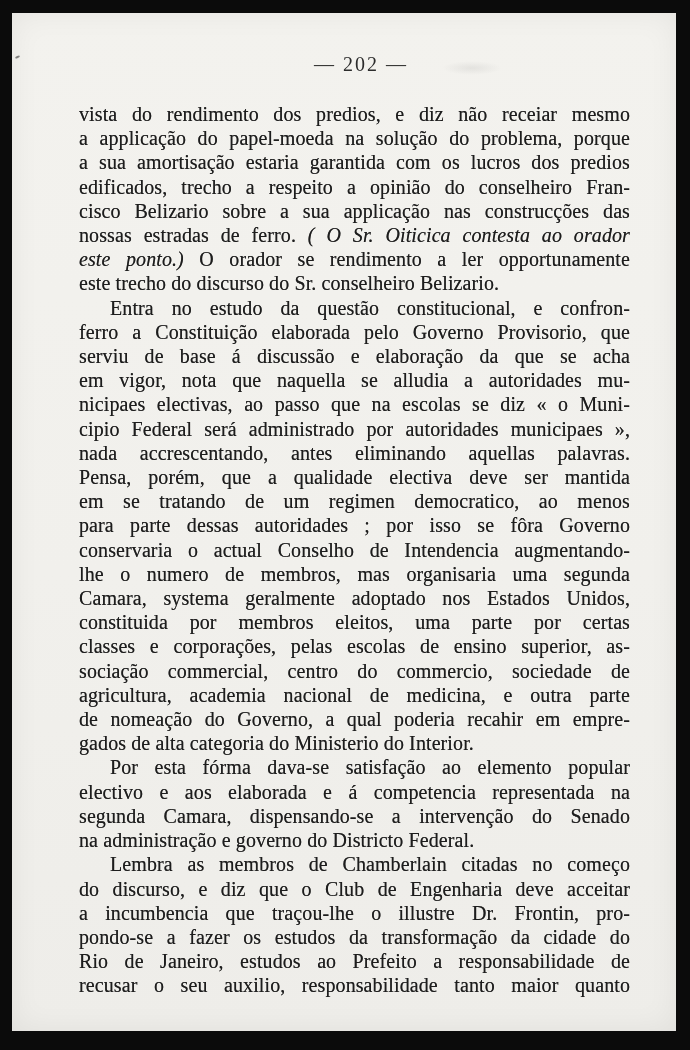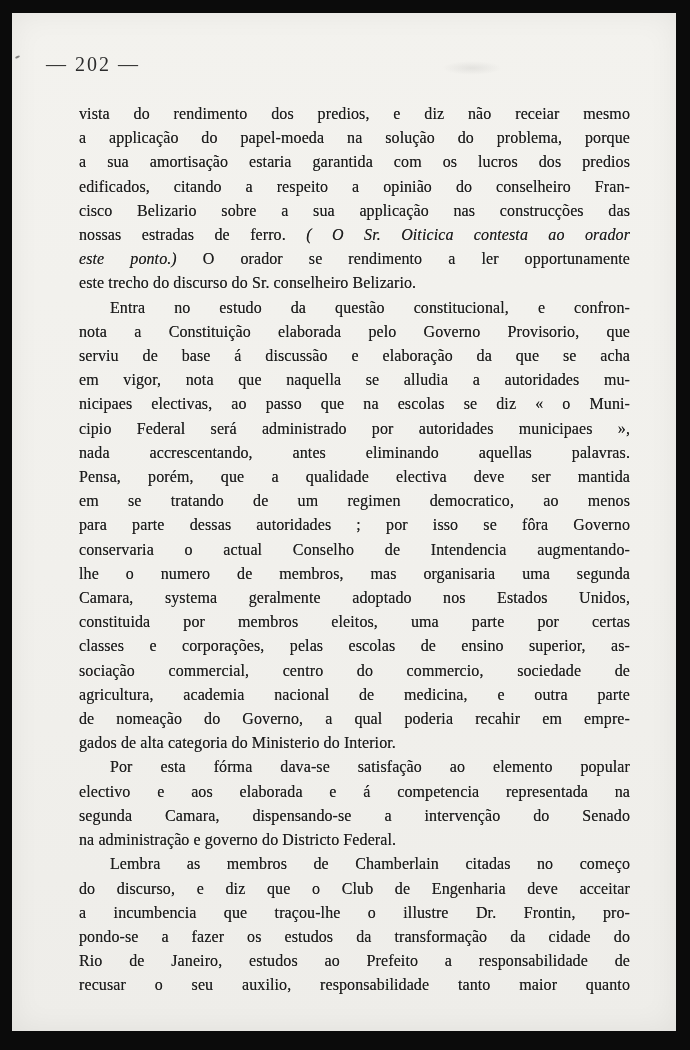--- a/index.html
+++ b/index.html
@@ -17,30 +17,31 @@
   .page {
     position: absolute;
     left: 12px; top: 13px;
     width: 664px; height: 1018px;
     background: linear-gradient(180deg, #f3f2ee 0%, #f1f0ec 55%, #eeede9 100%);
     box-shadow: inset 0 0 30px rgba(0,0,0,0.06);
   }
   .page-header {
     position: absolute;
     top: 40px; left: 16px; right: 0;
+    text-align: center;
     font-size: 20px;
     letter-spacing: 2px;
     color: #2c2c2c;
     margin-left: 18px;
   }
   .text-block {
     position: absolute;
     left: 67px; top: 89px;
     width: 551px;
-    font-size: 16px;
+    font-size: 20px;
     line-height: 24.2px;
     color: #1d1d1d;
     text-shadow: 0 0 0.5px rgba(25,25,25,0.65);
     letter-spacing: 0.1px;
   }
   .paragraph { margin: 0; }
   .paragraph.indent .line:first-child { text-indent: 31px; }
   .line {
     text-align: justify;
     text-align-last: justify;
@@ -70,29 +71,29 @@
   <div class="ink-speck speck-1"></div>
   <div class="smudge"></div>
   <div class="page-header">
     <span>— 202 —</span>
   </div>
   <div class="text-block">
       <div class="paragraph">
         <div class="line"><span class="rm">vista do rendimento dos predios, e diz não receiar mesmo</span></div>
         <div class="line"><span class="rm">a applicação do papel-moeda na solução do problema, porque</span></div>
         <div class="line"><span class="rm">a sua amortisação estaria garantida com os lucros dos predios</span></div>
-        <div class="line"><span class="rm">edificados, citando a respeito a opinião do conselheiro Fran-</span></div>
+        <div class="line"><span class="rm">edificados, trecho a respeito a opinião do conselheiro Fran-</span></div>
         <div class="line"><span class="rm">cisco Belizario sobre a sua applicação nas construcções das</span></div>
         <div class="line"><span class="rm">nossas estradas de ferro. </span><span class="it">( O Sr. Oiticica contesta ao orador</span></div>
         <div class="line"><span class="it">este ponto.)</span><span class="rm"> O orador se rendimento a ler opportunamente</span></div>
         <div class="line last"><span class="rm">este trecho do discurso do Sr. conselheiro Belizario.</span></div>
       </div>
       <div class="paragraph indent">
         <div class="line"><span class="rm">Entra no estudo da questão constitucional, e confron-</span></div>
-        <div class="line"><span class="rm">nota a Constituição elaborada pelo Governo Provisorio, que</span></div>
+        <div class="line"><span class="rm">ferro a Constituição elaborada pelo Governo Provisorio, que</span></div>
         <div class="line"><span class="rm">serviu de base á discussão e elaboração da que se acha</span></div>
         <div class="line"><span class="rm">em vigor, nota que naquella se alludia a autoridades mu-</span></div>
         <div class="line"><span class="rm">nicipaes electivas, ao passo que na escolas se diz « o Muni-</span></div>
         <div class="line"><span class="rm">cipio Federal será administrado por autoridades municipaes »,</span></div>
         <div class="line"><span class="rm">nada accrescentando, antes eliminando aquellas palavras.</span></div>
         <div class="line"><span class="rm">Pensa, porém, que a qualidade electiva deve ser mantida</span></div>
         <div class="line"><span class="rm">em se tratando de um regimen democratico, ao menos</span></div>
         <div class="line"><span class="rm">para parte dessas autoridades ; por isso se fôra Governo</span></div>
         <div class="line"><span class="rm">conservaria o actual Conselho de Intendencia augmentando-</span></div>
         <div class="line"><span class="rm">lhe o numero de membros, mas organisaria uma segunda</span></div>

